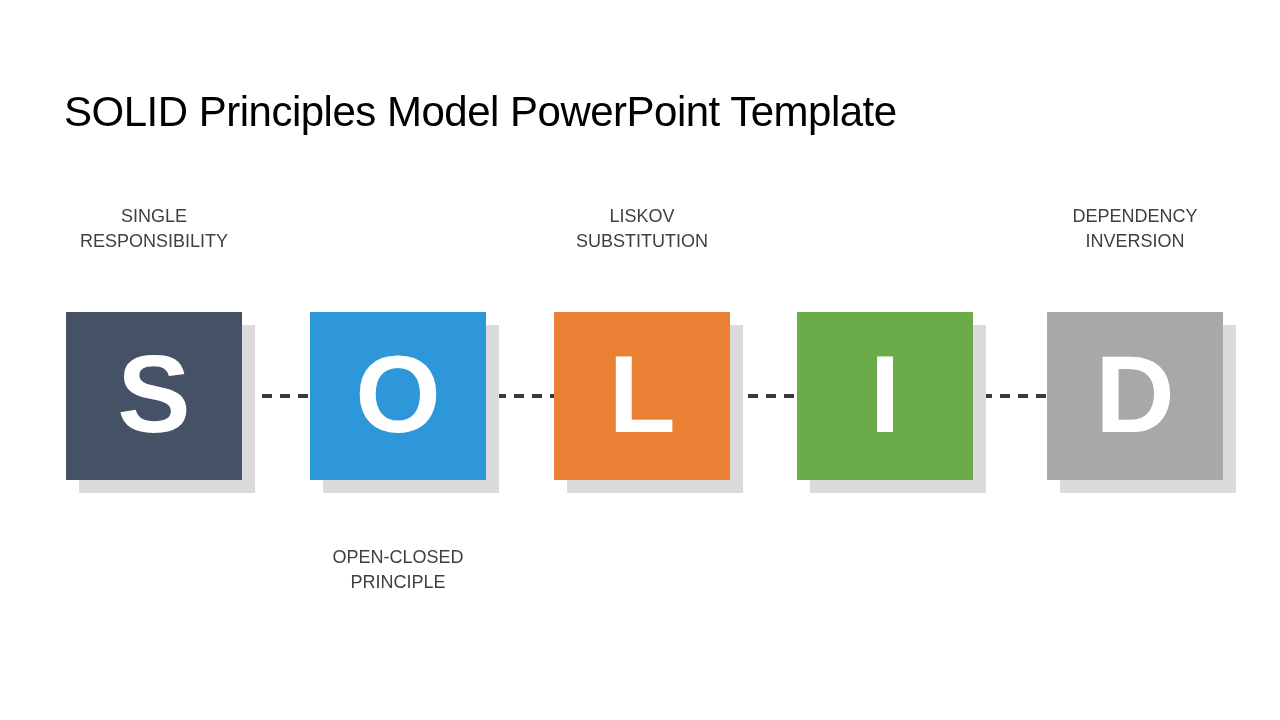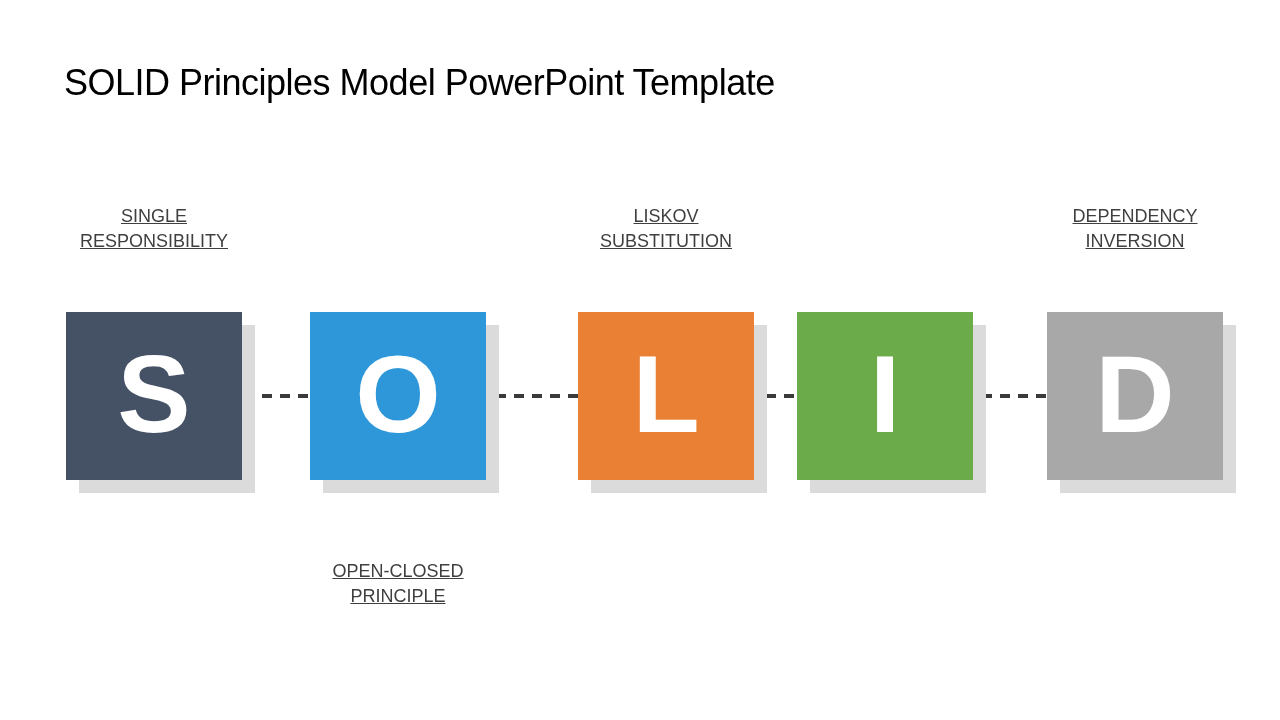--- a/index.html
+++ b/index.html
@@ -7,22 +7,22 @@
     position: relative;
     width: 1280px;
     height: 720px;
     background: #ffffff;
     overflow: hidden;
     font-family: "Liberation Sans", sans-serif;
   }
   .slide-title {
     position: absolute;
     left: 64px;
-    top: 38px;
-    font-size: 36px;
+    top: 60px;
+    font-size: 42px;
     font-weight: 400;
     letter-spacing: -0.5px;
     color: #000000;
     white-space: nowrap;
   }
   .connector {
     position: absolute;
     left: 154px;
     top: 394px;
     width: 975px;
@@ -35,21 +35,21 @@
     z-index: 0;
   }
   .item {
     position: absolute;
     top: 204px;
     width: 240px;
     height: 400px;
   }
   .item-0 { left: 34px; }
   .item-1 { left: 278px; }
-  .item-2 { left: 546px; }
+  .item-2 { left: 522px; }
   .item-3 { left: 765px; }
   .item-4 { left: 1015px; }
   .tile {
     position: absolute;
     left: 32px;
     top: 108px;
     width: 176px;
     height: 168px;
     display: flex;
     align-items: center;
@@ -67,22 +67,22 @@
   .principle-label {
     position: absolute;
     width: 100%;
     text-align: center;
     font-size: 18px;
     line-height: 25px;
     color: #3f3f3f;
     white-space: pre-line;
     z-index: 2;
   }
-  .label-top { top: 0; text-decoration: underline; }
-  .label-bottom { top: 355px; text-decoration: underline; }
+  .label-top { top: 0; }
+  .label-bottom { top: 341px; }
 </style>
 </head>
 <body>
 
 <div class="slide">
 
   <h1 class="slide-title">SOLID Principles Model PowerPoint Template</h1>
 
   <div class="connector"></div>
 

